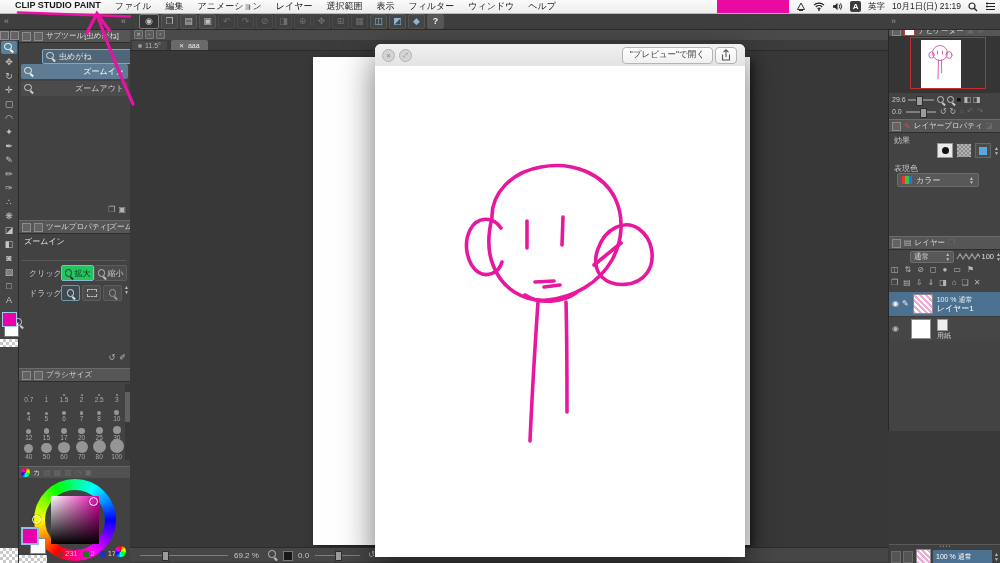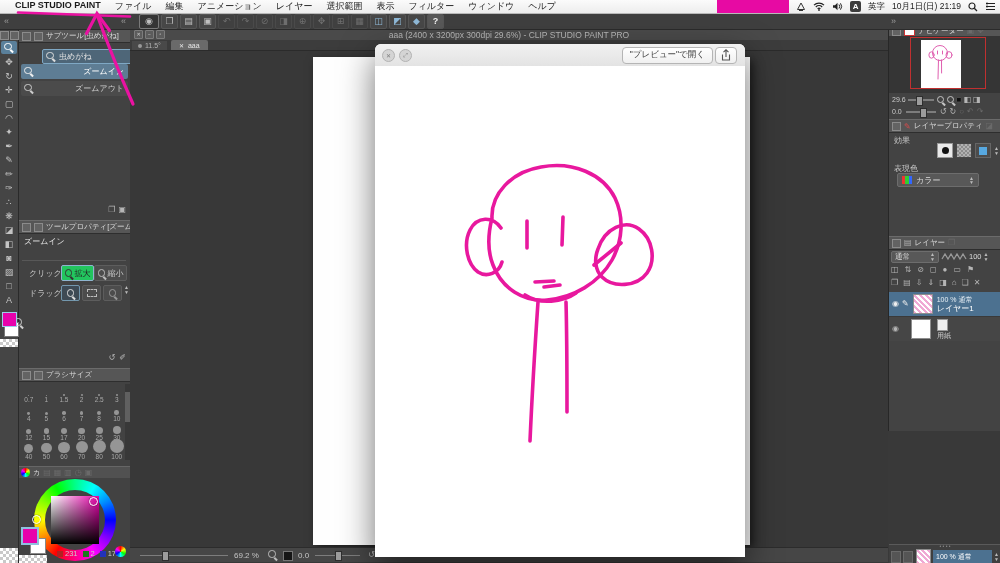--- a/index.html
+++ b/index.html
@@ -409,21 +409,20 @@
     </div>
   </div>
 
   <div id="canvaswin">
     <div id="doc-titlebar">
       <div style="position:absolute;left:4px;display:flex;gap:2px;">
         <span class="winbtn">✕</span>
         <span class="winbtn">−</span>
         <span class="winbtn">▫</span>
       </div>
-      <span>aaa (2400 x 3200px 300dpi 29.6%) - CLIP STUDIO PAINT PRO</span>
     </div>
     <div id="tabstrip">
       <span style="display:flex;align-items:center;gap:3px;background:#494949;height:9px;padding:0 6px;margin-left:2px;">
         <span style="width:4px;height:4px;border-radius:50%;background:#999;"></span>
         <span>11.5°</span>
       </span>
       <span style="display:flex;align-items:center;gap:4px;background:#6a6a6a;height:10px;padding:0 8px;margin-left:4px;border-radius:2px 2px 0 0;color:#e8e8e8;">
         <span style="font-size:6px;">✕</span>
         <span>aaa</span>
       </span>
@@ -527,21 +526,21 @@
         </span>
     </div>
 
     <div class="phead abs" style="left:0;top:223px;width:106px;">
       <span class="dock"></span>
       <span class="mini-ic">▤</span>
       <span>レイヤー</span>
       <span class="mini-ic dim">❐</span>
     </div>
     <div class="abs" style="left:0;top:237px;width:112px;height:13px;display:flex;align-items:center;gap:2px;">
-      <span style="width:48px;height:12px;margin-left:2px;background:#585858;border:1px solid #6d6d6d;border-radius:2px;display:flex;align-items:center;font-size:7.5px;color:#ddd;padding:0 3px;box-sizing:border-box;">
+      <span style="width:48px;height:12px;margin-left:21px;background:#585858;border:1px solid #6d6d6d;border-radius:2px;display:flex;align-items:center;font-size:7.5px;color:#ddd;padding:0 3px;box-sizing:border-box;">
         <span>通常</span>
         <span class="stepper" style="margin-left:auto;">
             <span>▲</span>
             <span>▼</span>
           </span>
       </span>
       <svg width="26" height="9">
           <path d="M1 7l3-5 3 5 3-5 3 5 3-5 3 5 3-5 3 5" stroke="#999" fill="none" stroke-width="1.3"></path>
         </svg>
       <span style="font-size:7.5px;color:#ddd;">100</span>

